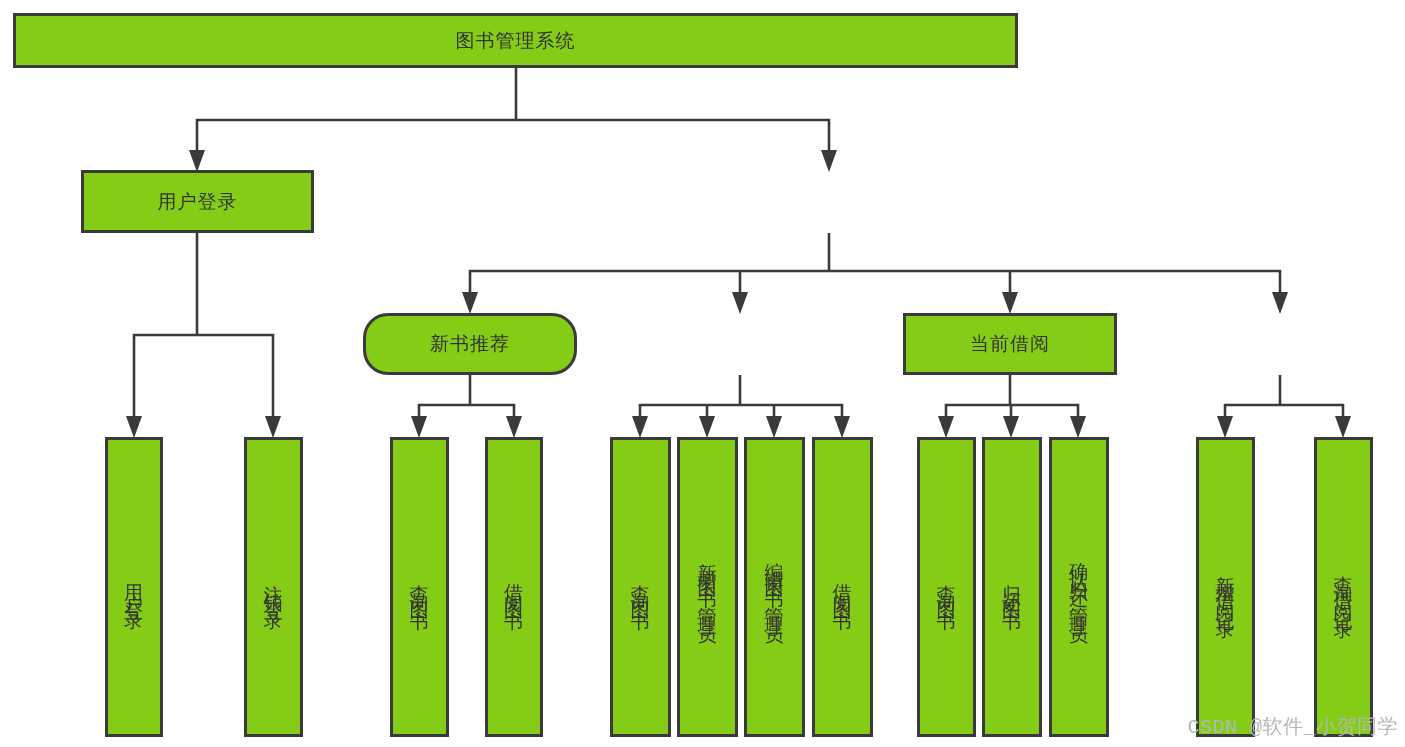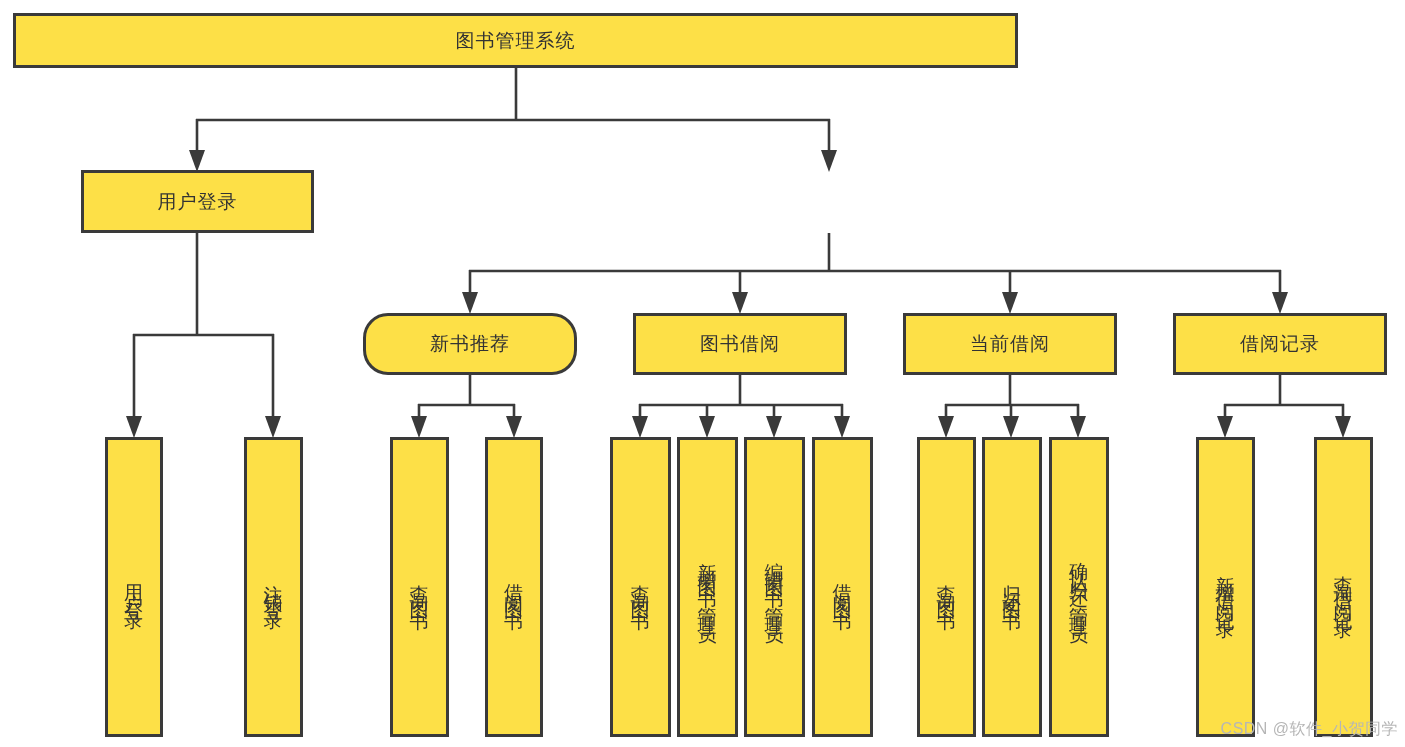--- a/index.html
+++ b/index.html
@@ -6,21 +6,21 @@
   body { font-family:"Liberation Sans", sans-serif; }
   .canvas {
     position:relative;
     width:1405px; height:747px;
     background:#ffffff;
     overflow:hidden;
   }
   .wires { position:absolute; left:0; top:0; z-index:1; }
   .box {
     position:absolute;
-    background:#fde047;
+    background:#84cc16;
     border:3px solid #3a3a3a;
     box-sizing:border-box;
     display:flex;
     align-items:center;
     justify-content:center;
     color:#333333;
     z-index:2;
   }
   .h-label { font-size:19px; letter-spacing:1px; }
   .v-label {
@@ -50,24 +50,25 @@
   .n-bb-borrow   { left:812px;  width:61px; }
   .n-cb-query    { left:917px;  width:59px; }
   .n-cb-return   { left:982px;  width:60px; }
   .n-cb-confirm  { left:1049px; width:60px; }
   .n-rec-add     { left:1196px; width:59px; }
   .n-rec-query   { left:1314px; width:59px; }
 
   .watermark {
     position:absolute;
     right:7px; bottom:7px;
-    font-size:16px;
+    font-size:20px;
     color:#b6b6b6;
     z-index:10;
     letter-spacing:0.5px;
+    font-family:Liberation Mono, monospace;
   }
 </style>
 </head>
 <body>
 
 <div class="canvas">
 
   <svg class="wires" width="1405" height="747" viewBox="0 0 1405 747">
     <g stroke="#3a3a3a" stroke-width="2.6" fill="none">
 
@@ -140,31 +141,25 @@
 
   <div class="box n-login">
     <span class="h-label">用户登录</span>
   </div>
 
 
   <div class="box n-newbook">
     <span class="h-label">新书推荐</span>
   </div>
 
-  <div class="box n-bookborrow">
-    <span class="h-label">图书借阅</span>
-  </div>
 
   <div class="box n-curborrow">
     <span class="h-label">当前借阅</span>
   </div>
 
-  <div class="box n-records">
-    <span class="h-label">借阅记录</span>
-  </div>
 
   <div class="box leaf n-userlogin">
     <span class="v-label">用户登录</span>
   </div>
   <div class="box leaf n-logout">
     <span class="v-label">注销登录</span>
   </div>
 
   <div class="box leaf n-nb-query">
     <span class="v-label">查询图书</span>

